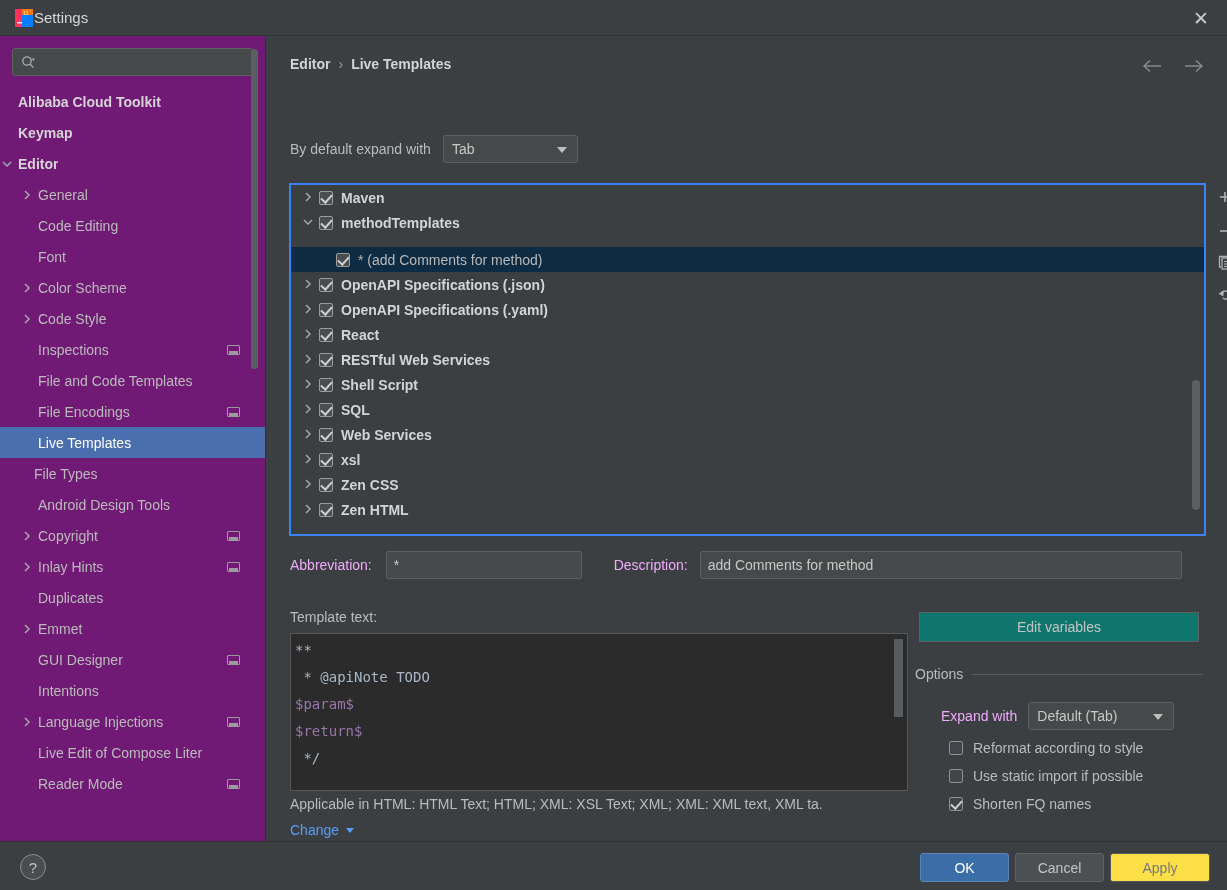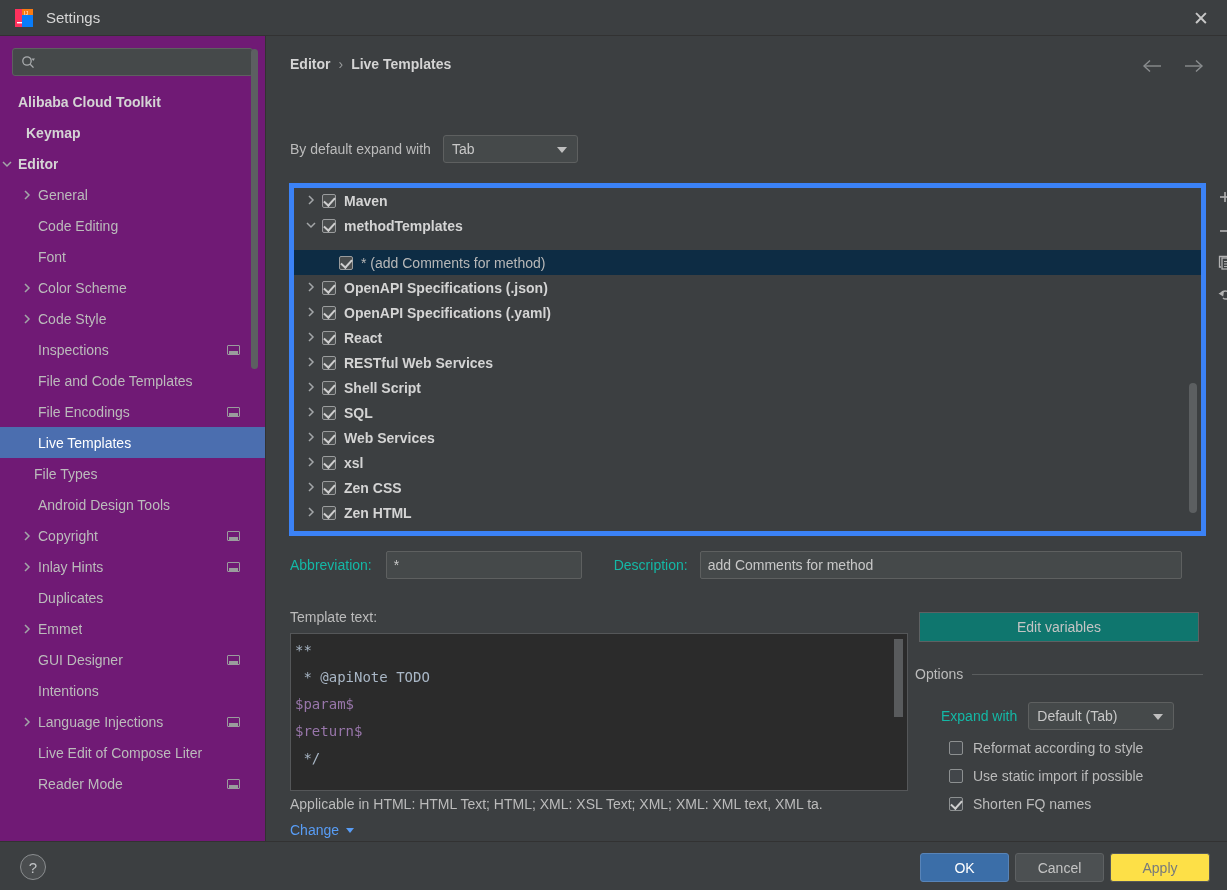--- a/index.html
+++ b/index.html
@@ -13,21 +13,21 @@
   }
   .window { position: relative; width: 1227px; height: 890px; background: #3c3f41; }
 
   
   .titlebar {
     position: absolute; left:0; top:0; width:1227px; height:36px;
     background:#3c3f41; border-bottom:1px solid #323232;
     display:flex; align-items:center;
   }
   .app-logo { width:20px; height:20px; margin-left:14px; position:relative; flex:none; }
-  .title-text { margin-left:12px; font-size:15px; color:#d6d6d6; }
+  .title-text { font-size:15px; color:#d6d6d6; }
   .close-btn {
     position:absolute; right:14px; top:6px; width:24px; height:24px;
     display:flex; align-items:center; justify-content:center;
     color:#c8c8c8; font-size:19px; line-height:1; cursor:pointer;
   }
 
   
   .sidebar {
     position:absolute; left:0; top:36px; width:265px; height:805px;
     background:#701a75; overflow:hidden;
@@ -89,21 +89,21 @@
   .combo .val { font-size:14px; color:#c8c8c8; }
   .combo .caret {
     position:absolute; right:10px; top:50%; margin-top:-2px;
     width:0; height:0; border-left:5px solid transparent; border-right:5px solid transparent;
     border-top:6px solid #bfbfbf;
   }
 
   
   .tree-wrap {
     position:absolute; left:23px; top:147px; width:917px; height:353px;
-    border:5px solid #3b82f6; background:#3c3f41; overflow:hidden;
+    border:2px solid #3b82f6; background:#3c3f41; overflow:hidden;
   }
   .tree-rows { position:absolute; left:0; top:0; right:0; }
   .tree-row {
     height:25px; display:flex; align-items:center; cursor:pointer; padding-left:10px;
   }
   .tree-row.selected { background:#0d2c44;margin-top:12px; }
   .tree-twisty { width:18px; height:16px; flex:none; position:relative; }
   .cb {
     width:14px; height:14px; flex:none; border:1px solid #9a9c9d; border-radius:2px;
     background:#4a4d4e; position:relative; margin-right:8px;
@@ -122,21 +122,21 @@
 
   
   .tree-toolbar { position:absolute; left:945px; top:147px; width:30px; }
   .tb-btn {
     width:30px; height:32px; display:flex; align-items:center; justify-content:center;
     cursor:pointer; color:#b2b2b2;
   }
 
   
   .abbr-row { position:absolute; left:24px; top:515px; display:flex; align-items:center; width:915px; }
-  .fld-label { font-size:14px; color:#14b8a6; }
+  .fld-label { font-size:14px; color:#f0abfc; }
   .txt-field {
     background:#45494a; border:1px solid #5e6060; border-radius:2px; height:28px;
     color:#c8c8c8; font-family:"Liberation Sans", sans-serif; font-size:14px;
     padding:0 7px; outline:none;
   }
   #abbr-input { width:196px; margin-left:14px; }
   #desc-input { width:482px; margin-left:12px; }
   .desc-label { margin-left:32px; }
 
   .tmpl-label { position:absolute; left:24px; top:573px; font-size:14px; color:#bbbbbb; }
@@ -245,21 +245,21 @@
         <input class="search-input" value="" placeholder="" style="">
       </div>
     </div>
     <div class="nav-list" id="nav-list">
         <div class="nav-item bold">
           <span class="twisty" style="margin-left: 0px;"></span>
           <span class="label" style="margin-left: 4px;">Alibaba Cloud Toolkit</span>
         </div>
         <div class="nav-item bold">
           <span class="twisty" style="margin-left: 0px;"></span>
-          <span class="label" style="margin-left: 12px;">Keymap</span>
+          <span class="label" style="margin-left: 4px;">Keymap</span>
         </div>
         <div class="nav-item bold">
           <span class="twisty" style="margin-left: 0px;">
             <svg width="14" height="14" viewBox="0 0 14 14">
               <polyline points="3,5 7,9 11,5" fill="none" stroke="#a3a6a8" stroke-width="1.5"></polyline>
             </svg>
           </span>
           <span class="label" style="margin-left: 4px;">Editor</span>
         </div>
         <div class="nav-item">

